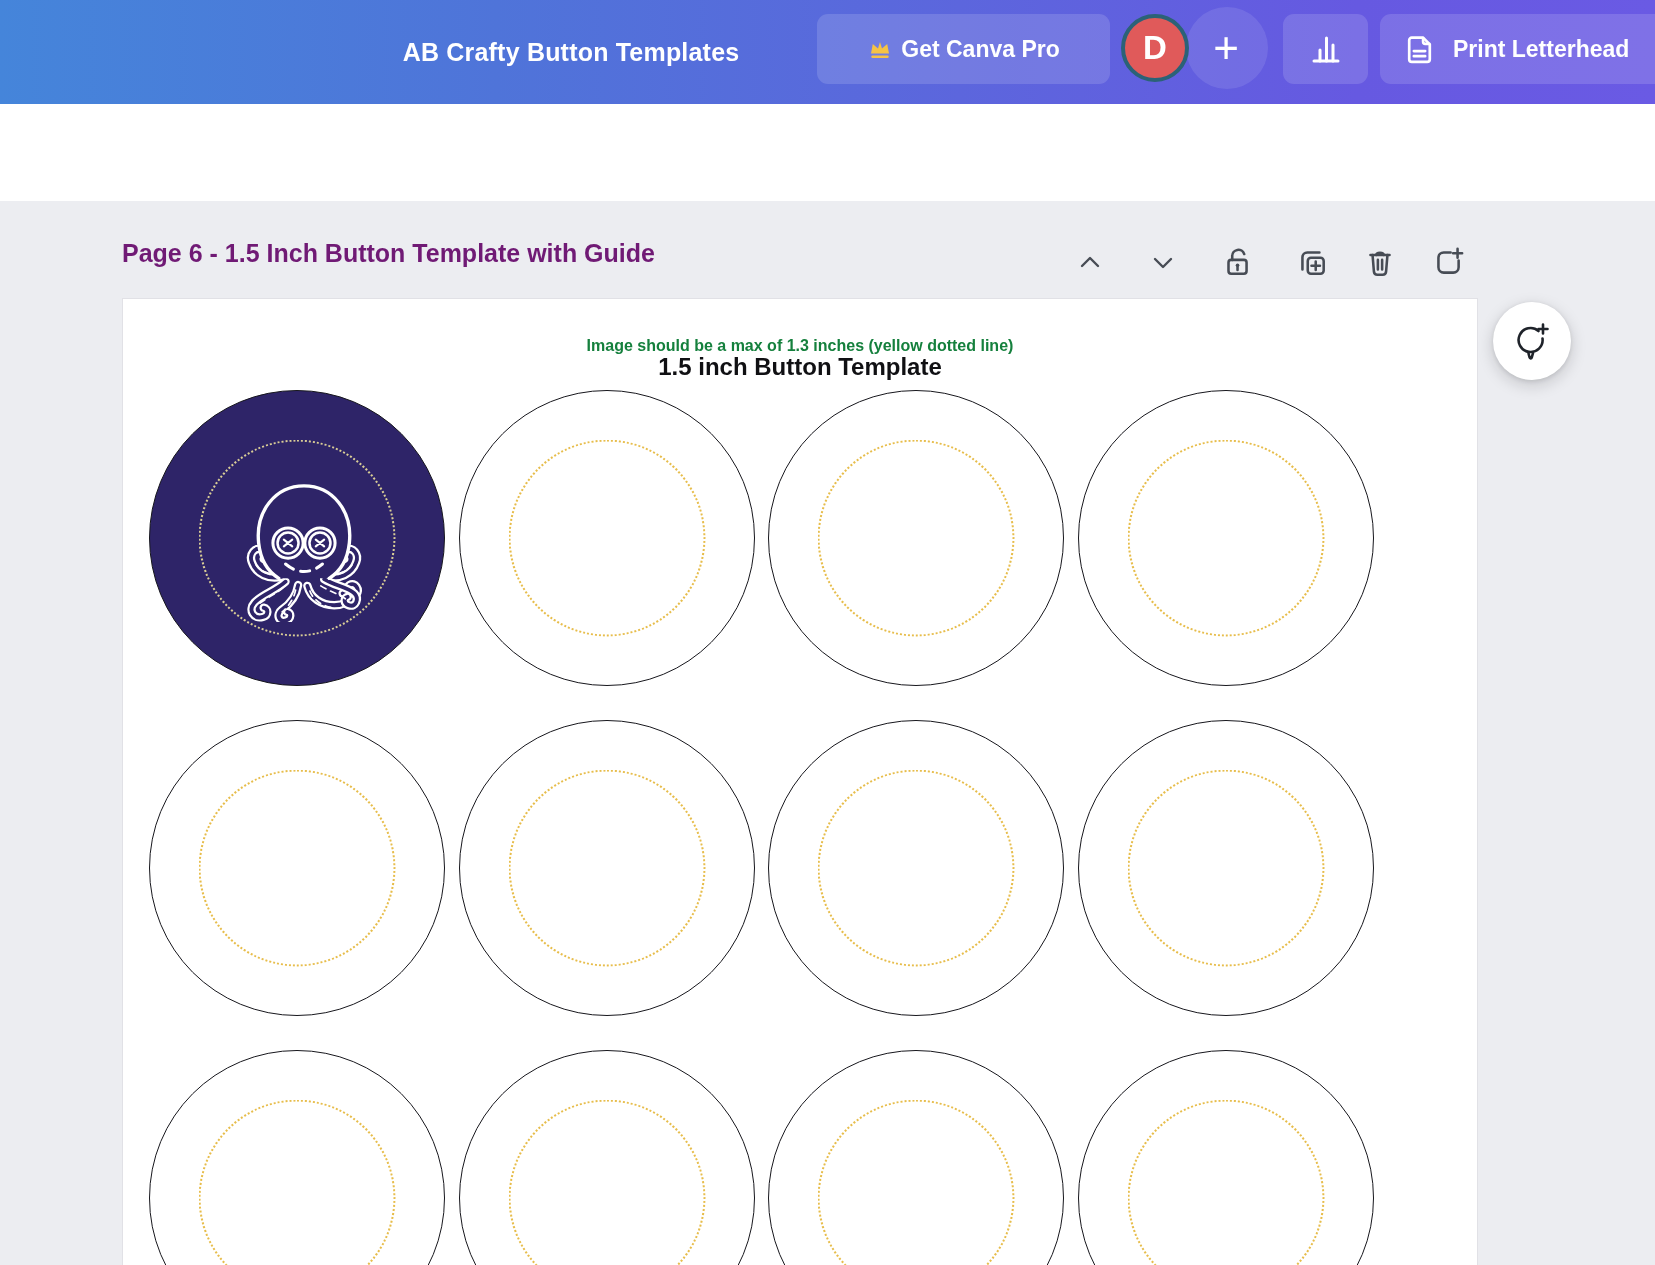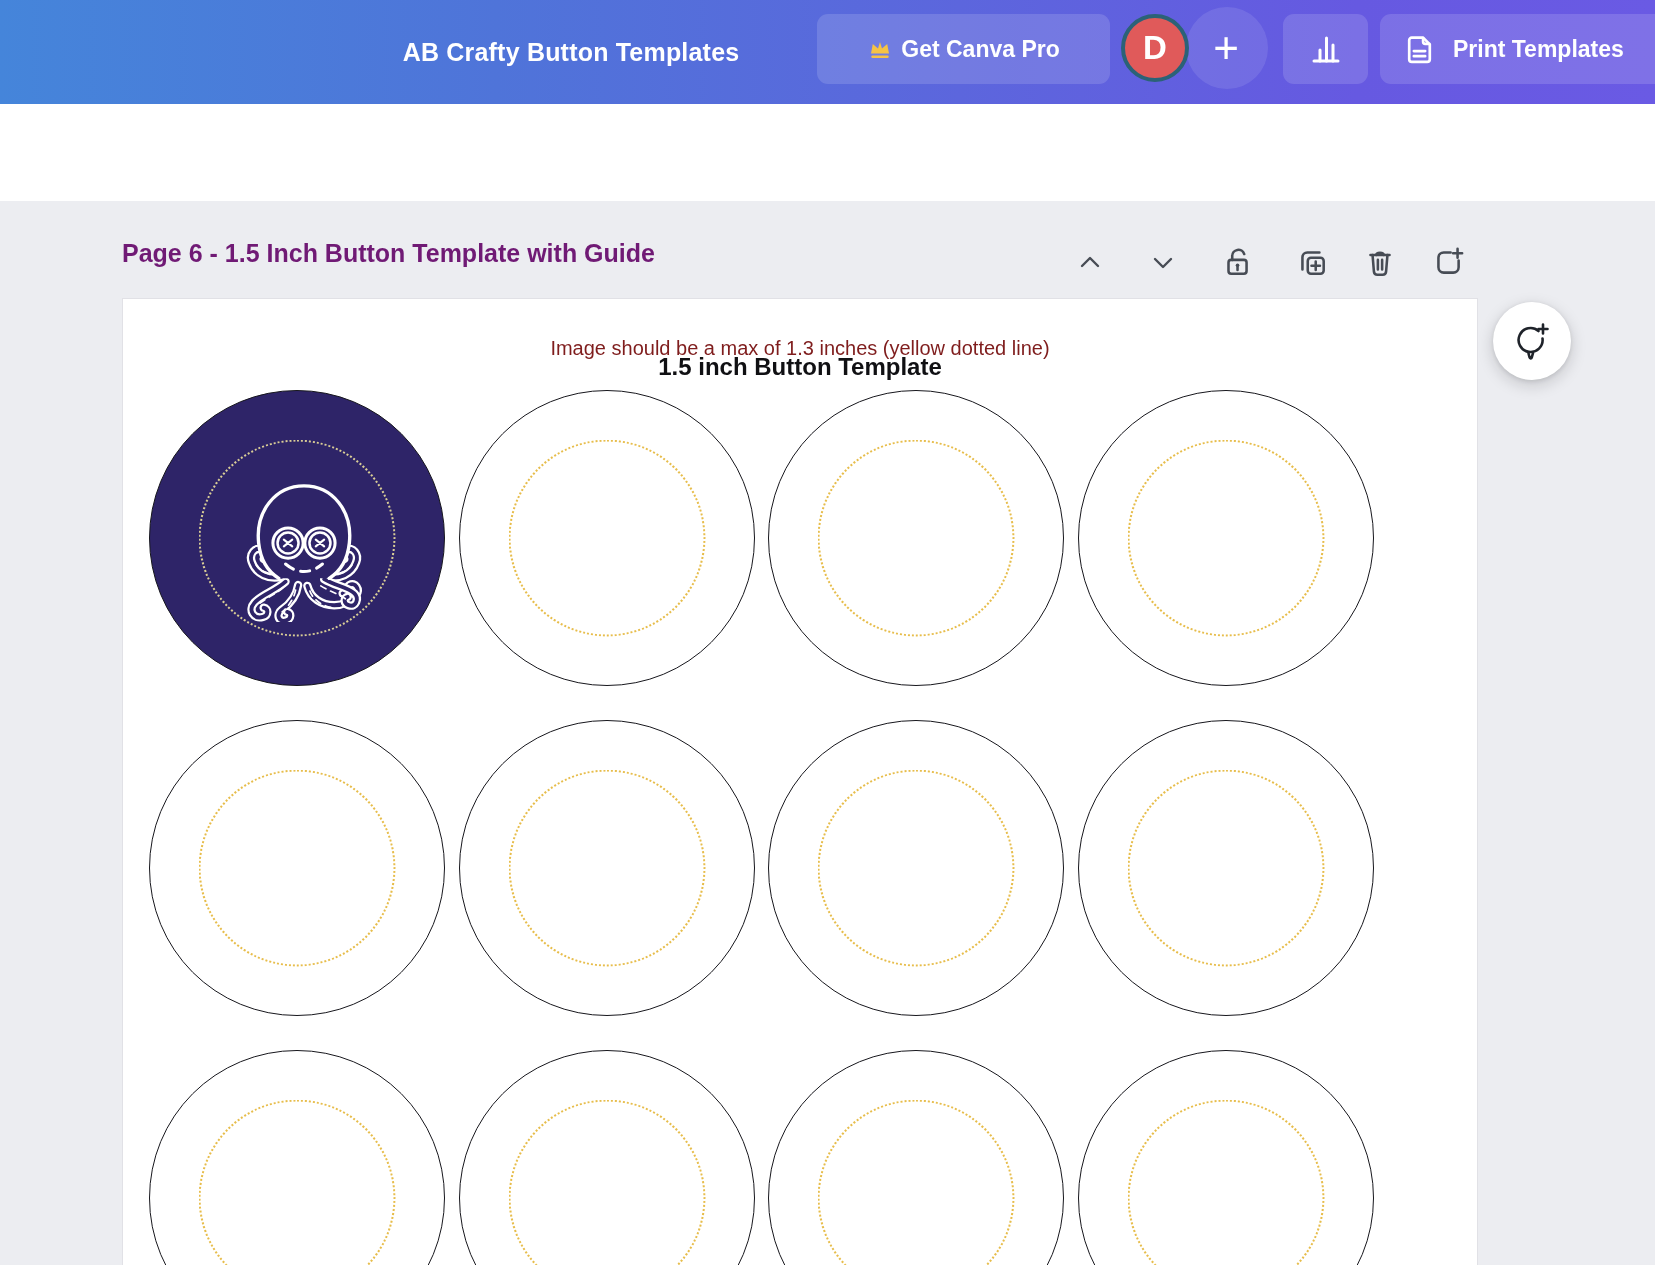--- a/index.html
+++ b/index.html
@@ -65,21 +65,21 @@
   .page{
     position:absolute;left:123px;top:299px;width:1354px;height:966px;
     background:#fff;box-shadow:0 0 0 1px rgba(20,24,31,.05);
   }
   .canvas-title{
     position:absolute;left:0;top:6px;width:100%;text-align:center;
     font-size:24px;font-weight:700;color:#101013;cursor:pointer;margin-top:48px;
   }
   .canvas-subtitle{
     position:absolute;left:0;top:38px;width:100%;text-align:center;
-    font-size:20px;font-weight:400;color:#7f1d1d;cursor:pointer;
+    font-size:16px;font-weight:700;color:#15803d;cursor:pointer;
   }
   .circle-cell{
     position:absolute;width:296px;height:296px;border-radius:50%;
     border:1.6px solid #17171d;background:#fff;box-sizing:border-box;cursor:pointer;
   }
   .circle-cell.filled{background:#2e2468;}
   .guide-dotted{
     position:absolute;left:50%;top:50%;transform:translate(-50%,-50%);
     width:197px;height:197px;border-radius:50%;box-sizing:border-box;
     border:2px dotted #e7bd4b;
@@ -141,21 +141,21 @@
   </div>
 
   <div class="tb-btn btn-print">
     <span style="display:flex;">
       <svg width="35" height="35" viewBox="0 0 34 34" fill="none" stroke="#fff" stroke-width="2.6" stroke-linecap="round" stroke-linejoin="round">
         <path d="M20.5 5.5 H9.5 A2.5 2.5 0 0 0 7 8 V26.5 A2.5 2.5 0 0 0 9.5 29 H24.5 A2.5 2.5 0 0 0 27 26.5 V12 L20.5 5.5 Z"></path>
         <path d="M20.5 6 V9.5 A2 2 0 0 0 22.5 11.5 H26.5"></path>
         <path d="M11.5 18.5 h11 M11.5 23.5 h11"></path>
       </svg>
     </span>
-    <span>Print Templates</span>
+    <span>Print Letterhead</span>
   </div>
 </div>
 
 <div class="toolbar-strip"></div>
 
 <div class="page-header-title">Page 6 - 1.5 Inch Button Template with Guide</div>
 
 <div class="ph-action a-up">
   <span style="display:flex;">
     <svg width="32" height="32" viewBox="0 0 32 32">

